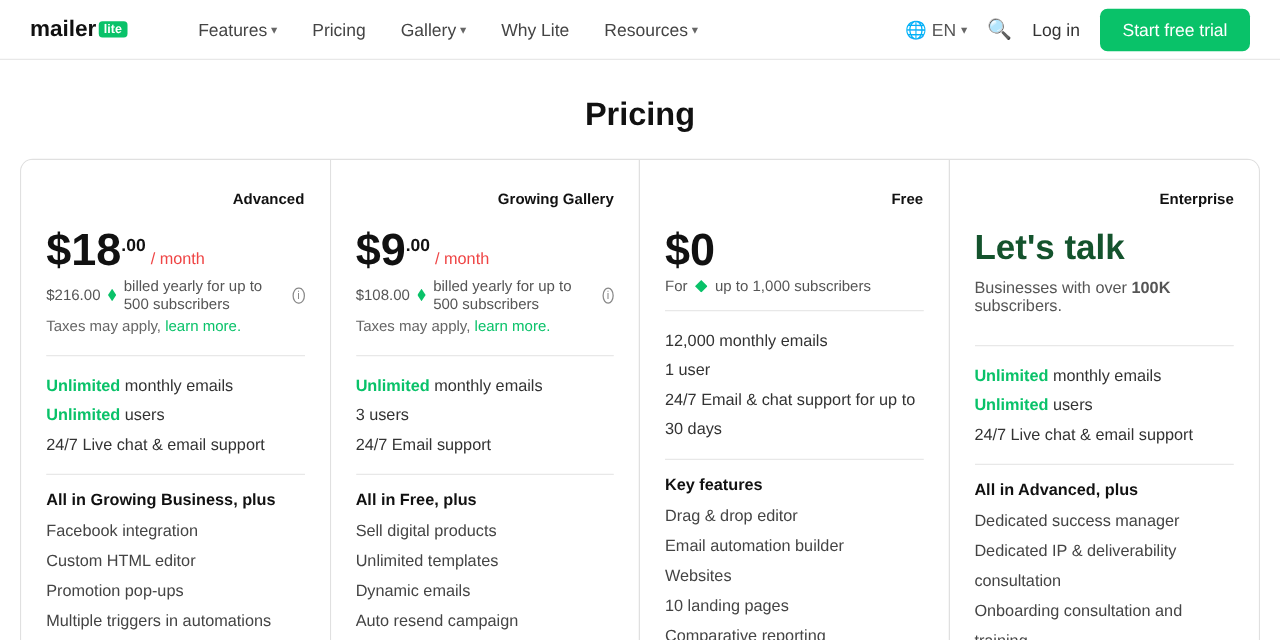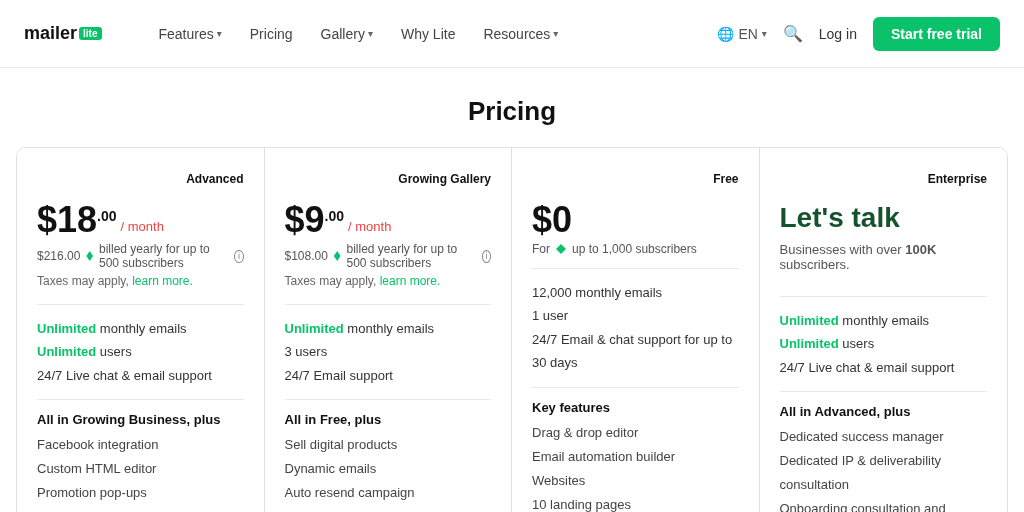--- a/index.html
+++ b/index.html
@@ -1,33 +1,33 @@
 <!DOCTYPE html>
 <html><head>
   <meta charset="utf-8">
   <style>
     * { box-sizing: border-box; margin: 0; padding: 0; }
     body { font-family: -apple-system, BlinkMacSystemFont, 'Segoe UI', sans-serif; background: #fff; font-size: 14px; color: #333; }
     
     
     nav {
-      display: flex; align-items: center; padding: 0 24px; height: 68px;
+      display: flex; align-items: center; padding: 0 24px; height: 48px;
       border-bottom: 1px solid #e8e8e8; position: sticky; top: 0; background: #fff; z-index: 10;
     }
     .logo { display: flex; align-items: center; gap: 2px; margin-right: 40px; }
     .logo-text { font-size: 18px; font-weight: 700; color: #111; }
     .logo-badge { background: #09c269; color: #fff; font-size: 10px; font-weight: 700; padding: 1px 4px; border-radius: 3px; }
     .nav-links { display: flex; align-items: center; gap: 28px; flex: 1; padding-left: 17px; }
     .nav-link { color: #444; text-decoration: none; font-size: 14px; display: flex; align-items: center; gap: 3px; cursor: pointer; }
     .chevron { font-size: 10px; color: #666; }
     .nav-right { display: flex; align-items: center; gap: 16px; }
     .nav-icon { cursor: pointer; color: #555; font-size: 16px; }
     .lang-btn { display: flex; align-items: center; gap: 4px; cursor: pointer; color: #555; font-size: 14px; }
     .login-btn { color: #333; text-decoration: none; font-size: 14px; cursor: pointer; }
-    .start-btn { background: #09c269; color: #fff; border: none; border-radius: 6px; padding: 9px 18px; font-size: 14px; font-weight: 700; cursor: pointer; white-space: nowrap; }
+    .start-btn { background: #09c269; color: #fff; border: none; border-radius: 6px; padding: 9px 18px; font-size: 14px; font-weight: 400; cursor: pointer; white-space: nowrap; }
 
     
     .page-title-wrap { text-align: center; padding: 28px 0 20px; }
     .page-title { font-size: 26px; font-weight: 700; color: #111; }
 
     
     .pricing-section { padding: 0 16px 40px; }
     .pricing-grid { display: grid; grid-template-columns: repeat(4, 1fr); gap: 0; border: 1px solid #e0e0e0; border-radius: 10px; overflow: hidden; }
     .plan-col { padding: 24px 20px; border-right: 1px solid #e0e0e0; background: #fff; }
     .plan-col:last-child { border-right: none; }
@@ -126,20 +126,21 @@
         <hr class="divider">
         <ul class="feature-list">
           <li><strong>Unlimited</strong> monthly emails</li>
           <li>3 users</li>
           <li>24/7 Email support</li>
         </ul>
         <hr class="divider">
         <div class="section-heading">All in Free, plus</div>
         <ul class="extras-list">
           <li>Sell digital products</li>
+          <li>Unlimited templates</li>
           <li>Dynamic emails</li>
           <li>Auto resend campaign</li>
         </ul>
       </div>
       <div class="plan-col">
         <div class="plan-name">Free</div>
         <div class="plan-price-row">
           <span class="price-dollar">$0</span>
         </div>
         <div class="price-note">For <span style="display:inline-block;width:10px;height:10px;background:#09c269;clip-path:polygon(50% 0%,100% 50%,50% 100%,0% 50%);margin:0 2px;"></span>up to  1,000 subscribers</div>

